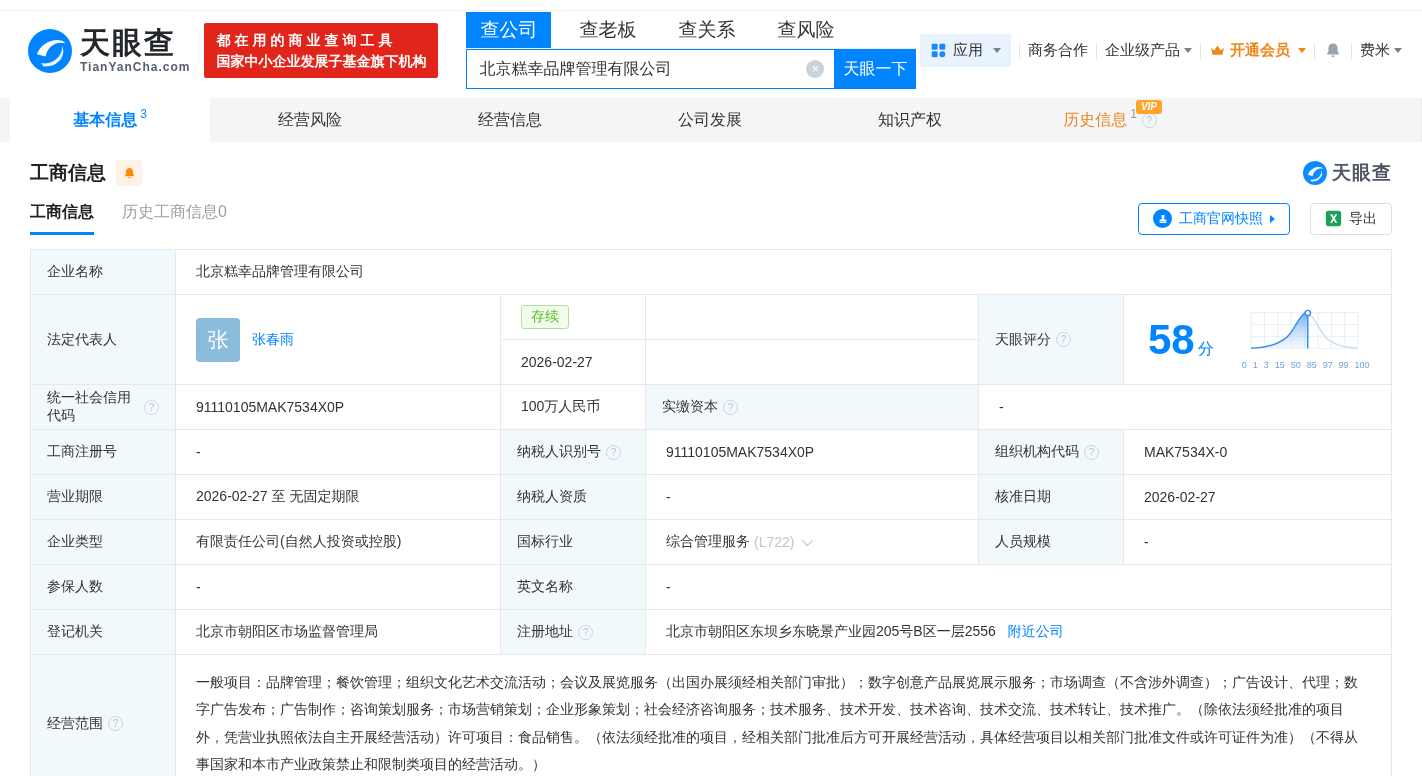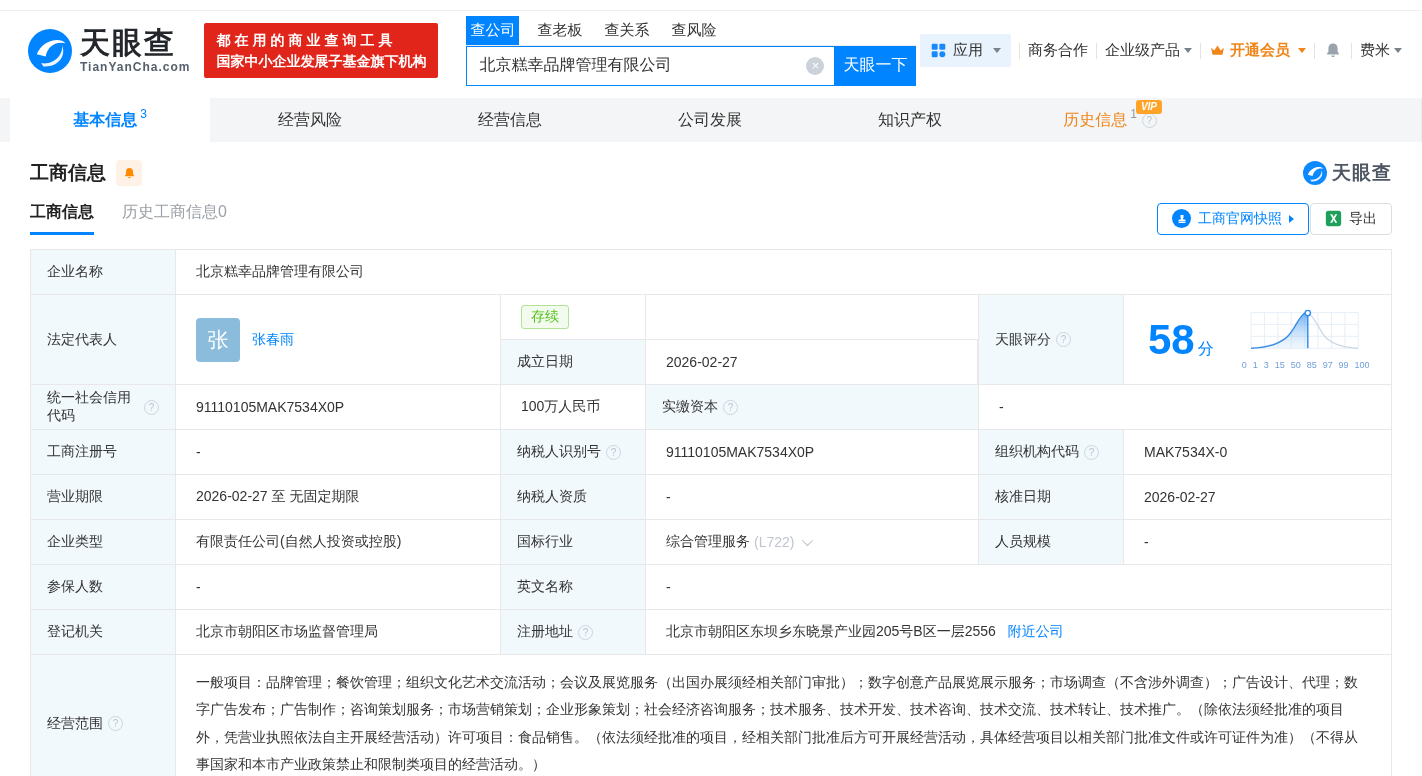--- a/index.html
+++ b/index.html
@@ -16,21 +16,21 @@
   .header{height:79px;display:flex;align-items:center;padding:0 20px 0 28px;}
   .logo{display:flex;align-items:center;gap:8px;}
   .logo-swirl{width:44px;height:44px;flex:0 0 auto;}
   .logo-txt .cn{font-size:30px;font-weight:bold;color:#23262b;letter-spacing:2px;line-height:1;}
   .logo-txt .en{font-size:12px;color:#55606b;letter-spacing:1px;margin-top:2px;font-weight:bold;}
   .slogan{margin-left:14px;background:var(--red);color:#fff;border-radius:2px;
     padding:7px 12px;font-size:14px;font-weight:bold;line-height:1.45;white-space:nowrap;}
   .slogan .l1{letter-spacing:4px;}
   .search-wrap{margin-left:28px;width:450px;}
   .search-tabs{display:flex;align-items:flex-end;gap:0;border-bottom:1px solid #ececec;}
-  .search-tab{font-size:15px;padding:5px 4px;cursor:pointer;color:var(--txt);}
+  .search-tab{font-size:19px;padding:5px 14px;cursor:pointer;color:var(--txt);}
   .search-tab.active{background:var(--blue);color:#fff;}
   .search-tab + .search-tab{margin-left:14px;}
   .search-bar{display:flex;height:40px;}
   .search-input{flex:1;border:1px solid var(--blue);border-right:none;outline:none;
     font-size:16px;padding:0 36px 0 12px;color:var(--txt);font-family:inherit;}
   .clear-btn{position:relative;width:0;}
   .clear-btn .dot{position:absolute;right:10px;top:11px;width:18px;height:18px;border-radius:50%;
     background:#ccd2d9;color:#fff;font-size:13px;line-height:18px;text-align:center;cursor:pointer;}
   .search-go{width:82px;background:var(--blue);color:#fff;border:none;font-size:16px;cursor:pointer;font-family:inherit;}
   .topnav{margin-left:auto;display:flex;align-items:center;gap:8px;font-size:15px;white-space:nowrap;}
@@ -66,21 +66,21 @@
   .bell-badge svg{width:15px;height:15px;fill:#ff8a00;}
   .watermark{margin-left:auto;display:flex;align-items:center;gap:5px;opacity:.95;}
   .watermark .wm-txt{font-size:19px;font-weight:bold;color:#454f5b;letter-spacing:1px;}
   .watermark svg{width:24px;height:24px;}
 
   .subtab-row{margin-top:16px;display:flex;align-items:center;}
   .subtab{font-size:16px;margin-right:28px;cursor:pointer;padding-bottom:12px;position:relative;}
   .subtab.active{color:#222;font-weight:bold;}
   .subtab.active::after{content:"";position:absolute;left:0;right:0;bottom:0;height:3px;background:var(--blue);}
   .subtab.dim{color:#9aa0a6;}
-  .actions{margin-left:auto;display:flex;gap:1px;align-items:center;}
+  .actions{margin-left:auto;display:flex;gap:20px;align-items:center;}
   .btn{height:32px;display:flex;align-items:center;gap:7px;padding:0 14px;border-radius:4px;
     font-size:14px;cursor:pointer;background:#fff;}
   .btn.snapshot{border:1px solid var(--blue);color:var(--blue);}
   .btn.export{border:1px solid #ddd;color:var(--txt);}
   .stamp-circ{width:19px;height:19px;border-radius:50%;background:var(--blue);display:flex;align-items:center;justify-content:center;}
   .stamp-circ svg{width:12px;height:12px;fill:#fff;}
   .tri-right{width:0;height:0;border-top:4px solid transparent;border-bottom:4px solid transparent;
     border-left:5px solid var(--blue);display:inline-block;}
   .xls-icon{width:17px;height:17px;}
 
@@ -287,23 +287,20 @@
           </span>
         <a class="link">张春雨</a>
       </div>
       <div class="mid">
         <div class="midrow">
           <div class="td">
             <span class="badge-green">存续</span>
           </div>
         </div>
         <div class="midrow">
-          <div class="th">
-              <span>成立日期</span>
-            </div>
           <div class="td">
               <span>2026-02-27</span>
             </div>
         </div>
       </div>
       <div class="th">
         <span>天眼评分</span>
           <span class="qicon"></span>
       </div>
       <div class="td score-td">

